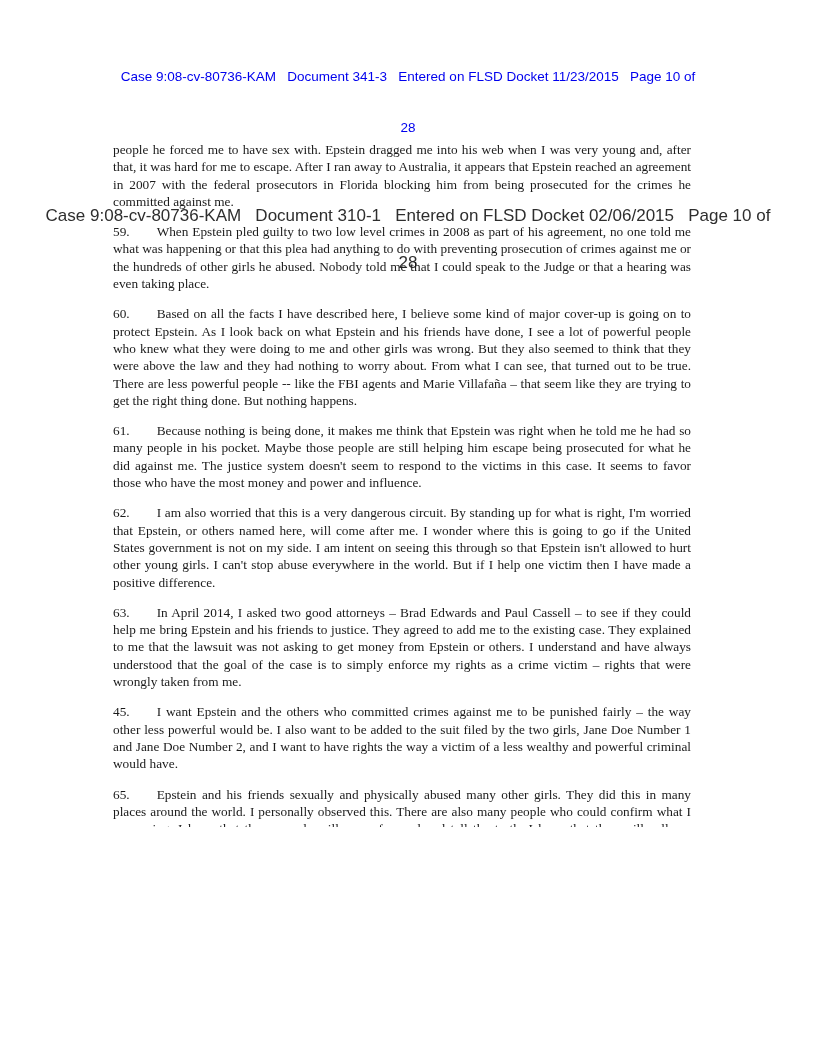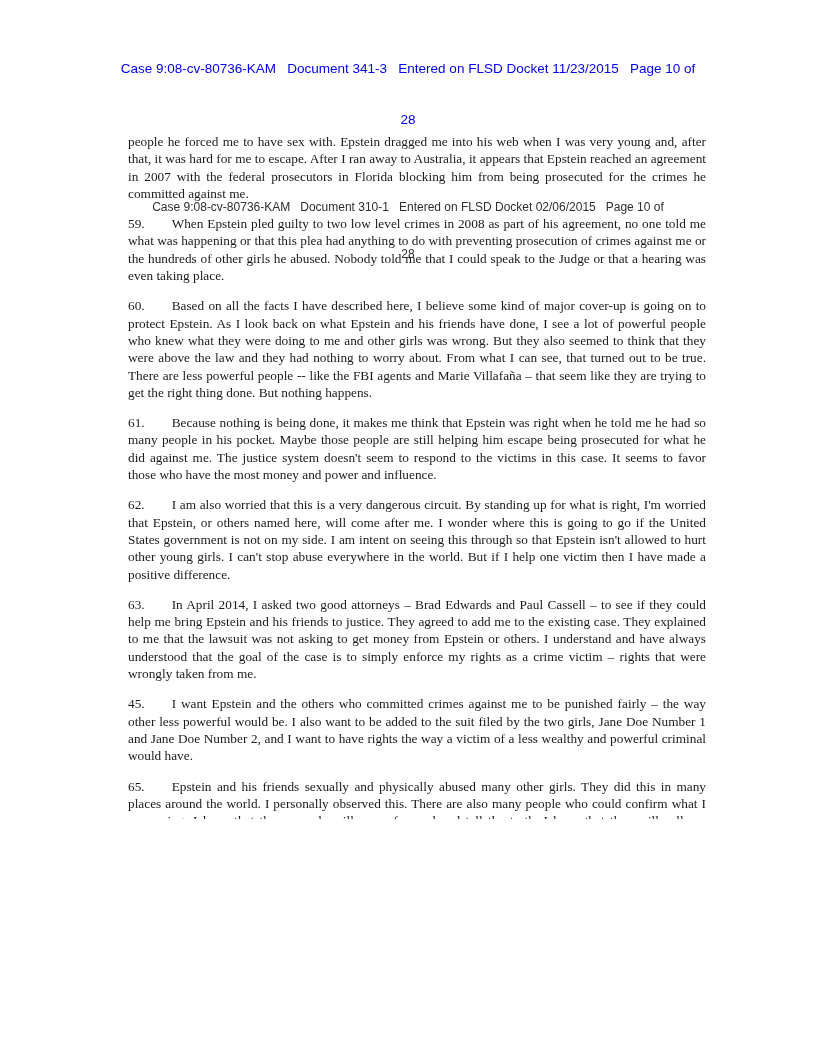--- a/index.html
+++ b/index.html
@@ -4,21 +4,21 @@
 <style>
   html, body {
     margin: 0;
     padding: 0;
     background: #ffffff;
   }
   .page {
     position: relative;
     width: 816px;
     height: 811px;
-    margin: 8px auto;
+    margin: 16px auto;
     background: #ffffff;
     font-family: "Liberation Serif", serif;
     color: #1a1a1a;
     overflow: hidden;
     box-sizing: border-box;
   }
   .stamp {
     text-align: center;
     white-space: pre-wrap;
   }
@@ -26,27 +26,27 @@
     margin-top: 18px;
     color: #0000ee;
     font-family: "Liberation Sans", sans-serif;
     font-size: 13.5px;
     line-height: 17px;
   }
   .stamp-secondary {
     margin-top: 7px;
     color: #2e2e2e;
     font-family: "Liberation Sans", sans-serif;
-    font-size: 12px;
+    font-size: 17px;
     line-height: 15.5px;
   }
   .content {
     position: absolute;
     top: 125px;
-    left: 128px;
+    left: 113px;
     width: 578px;
     text-align: justify;
     font-size: 13.3px;
     line-height: 17.3px;
   }
   .para {
     margin: 0 0 13px 0;
   }
   .para-num {
     padding-right: 27px;

